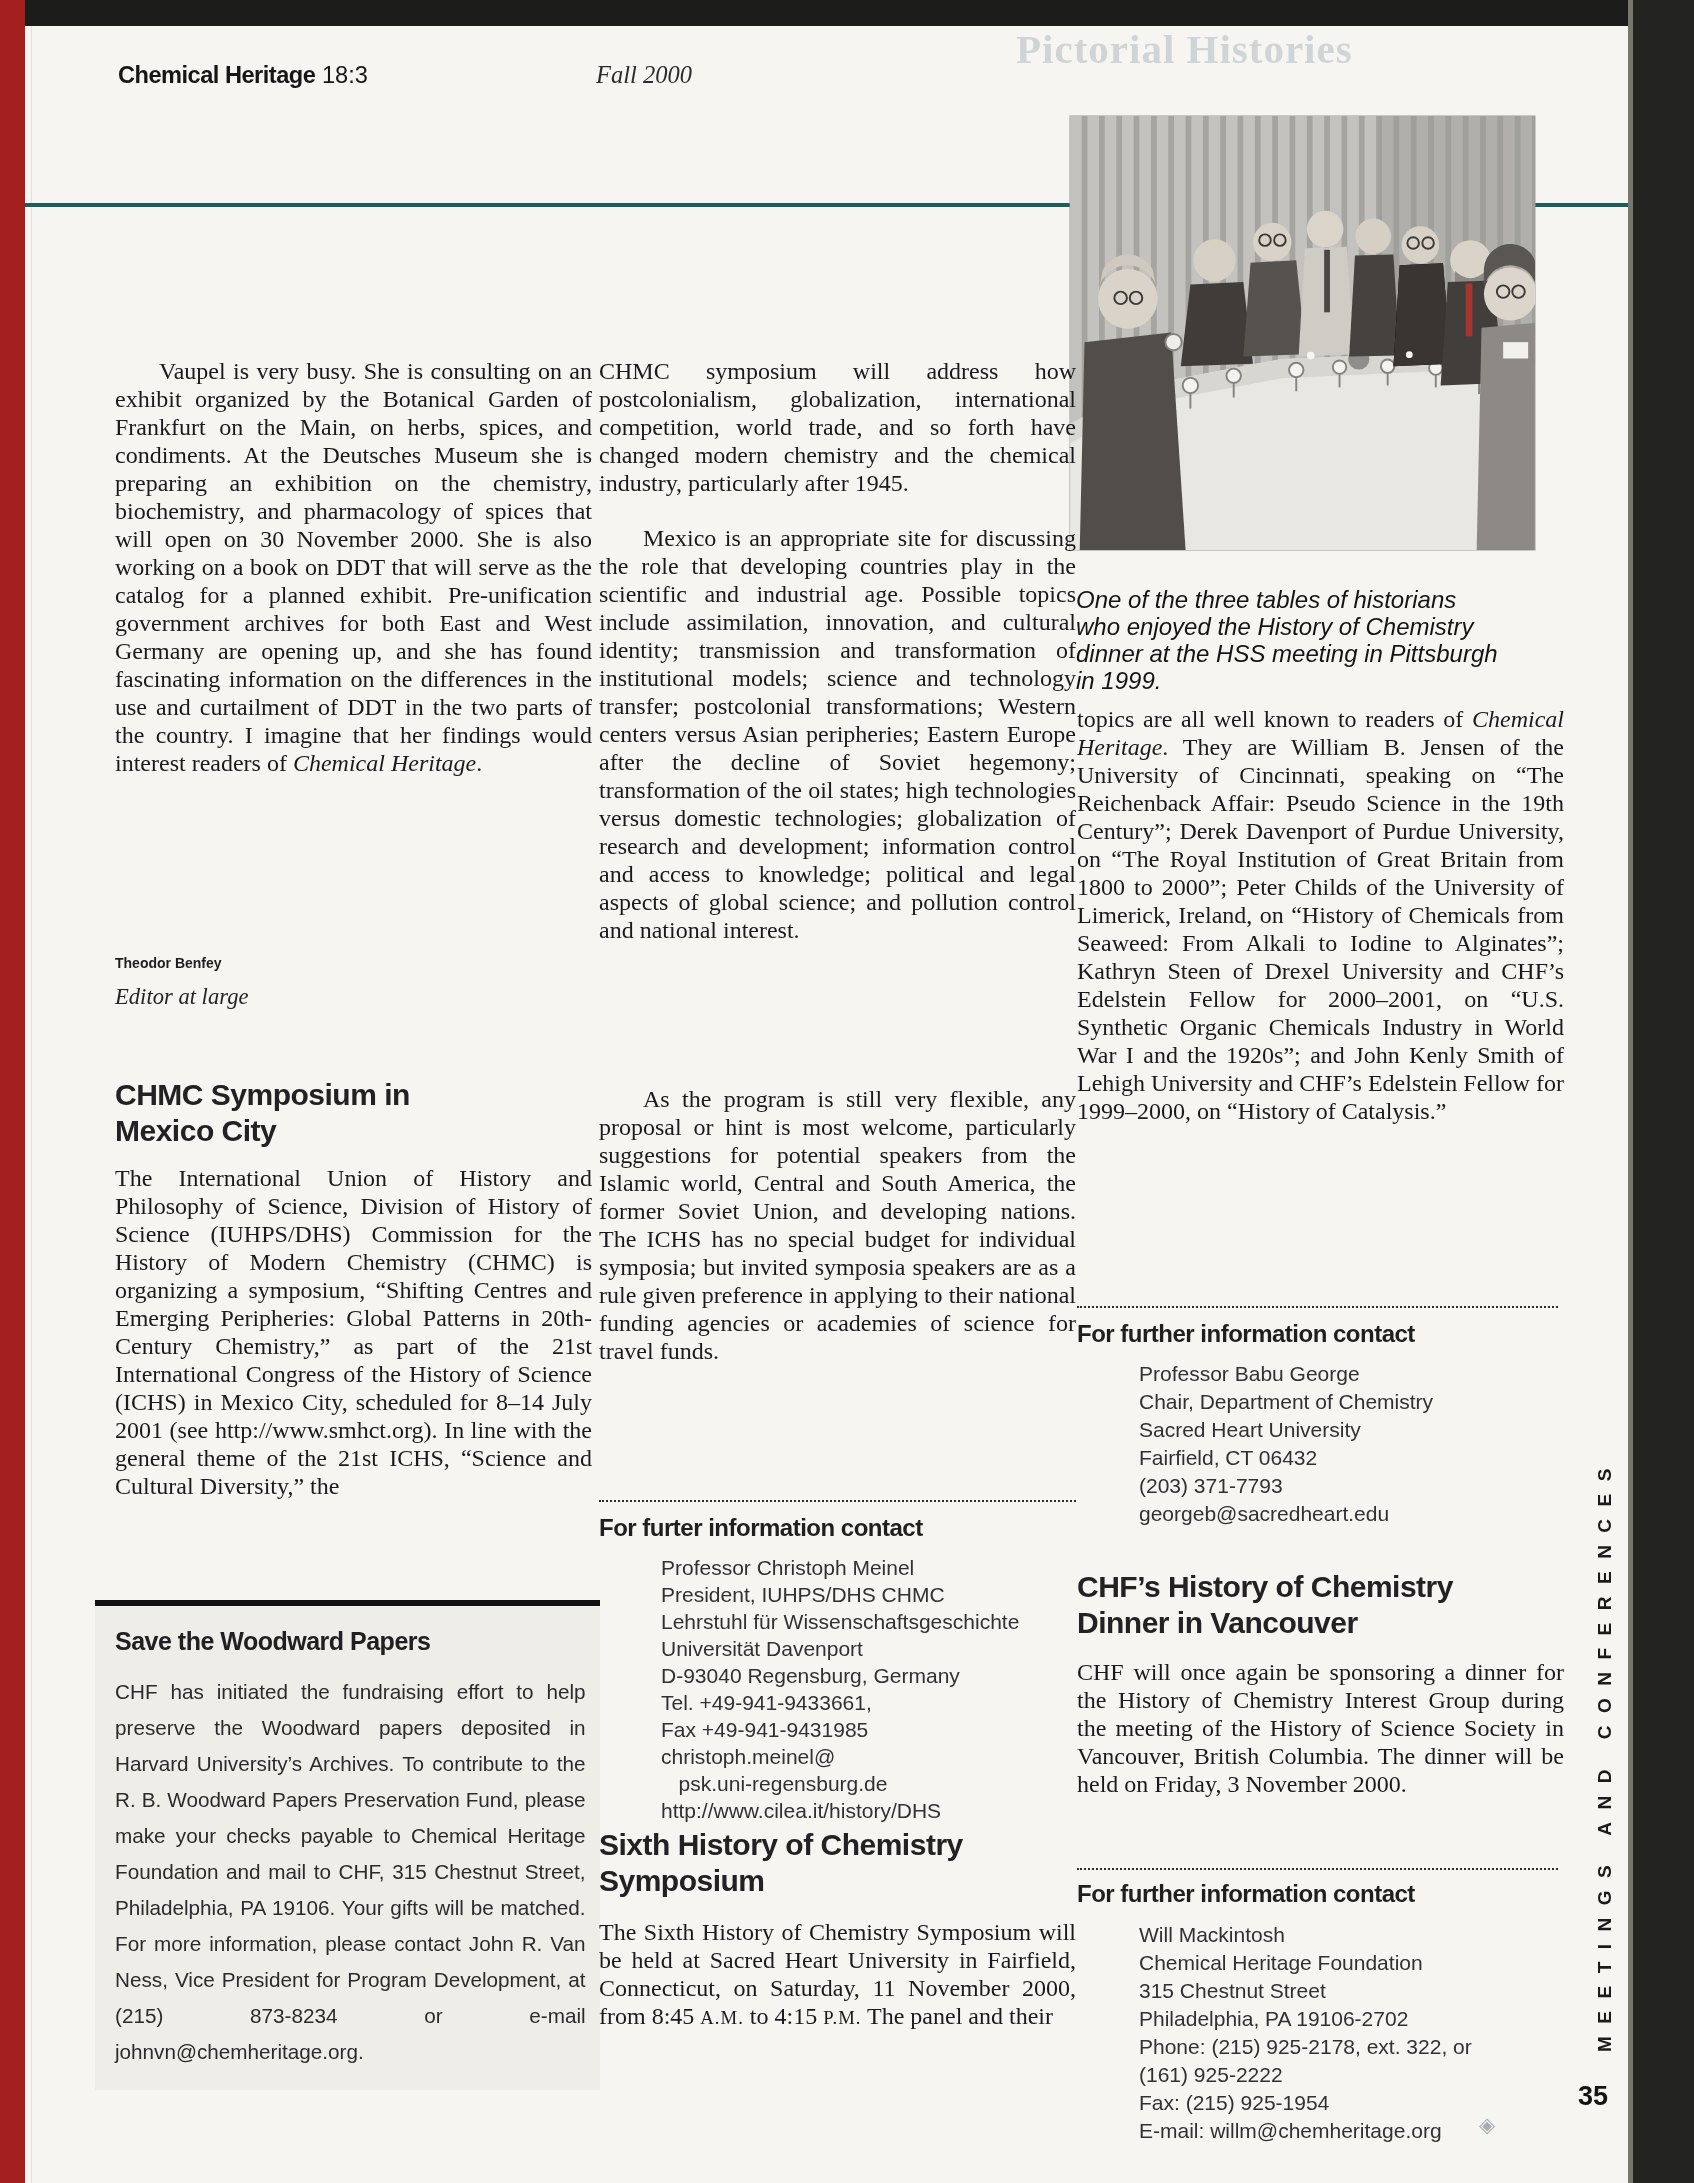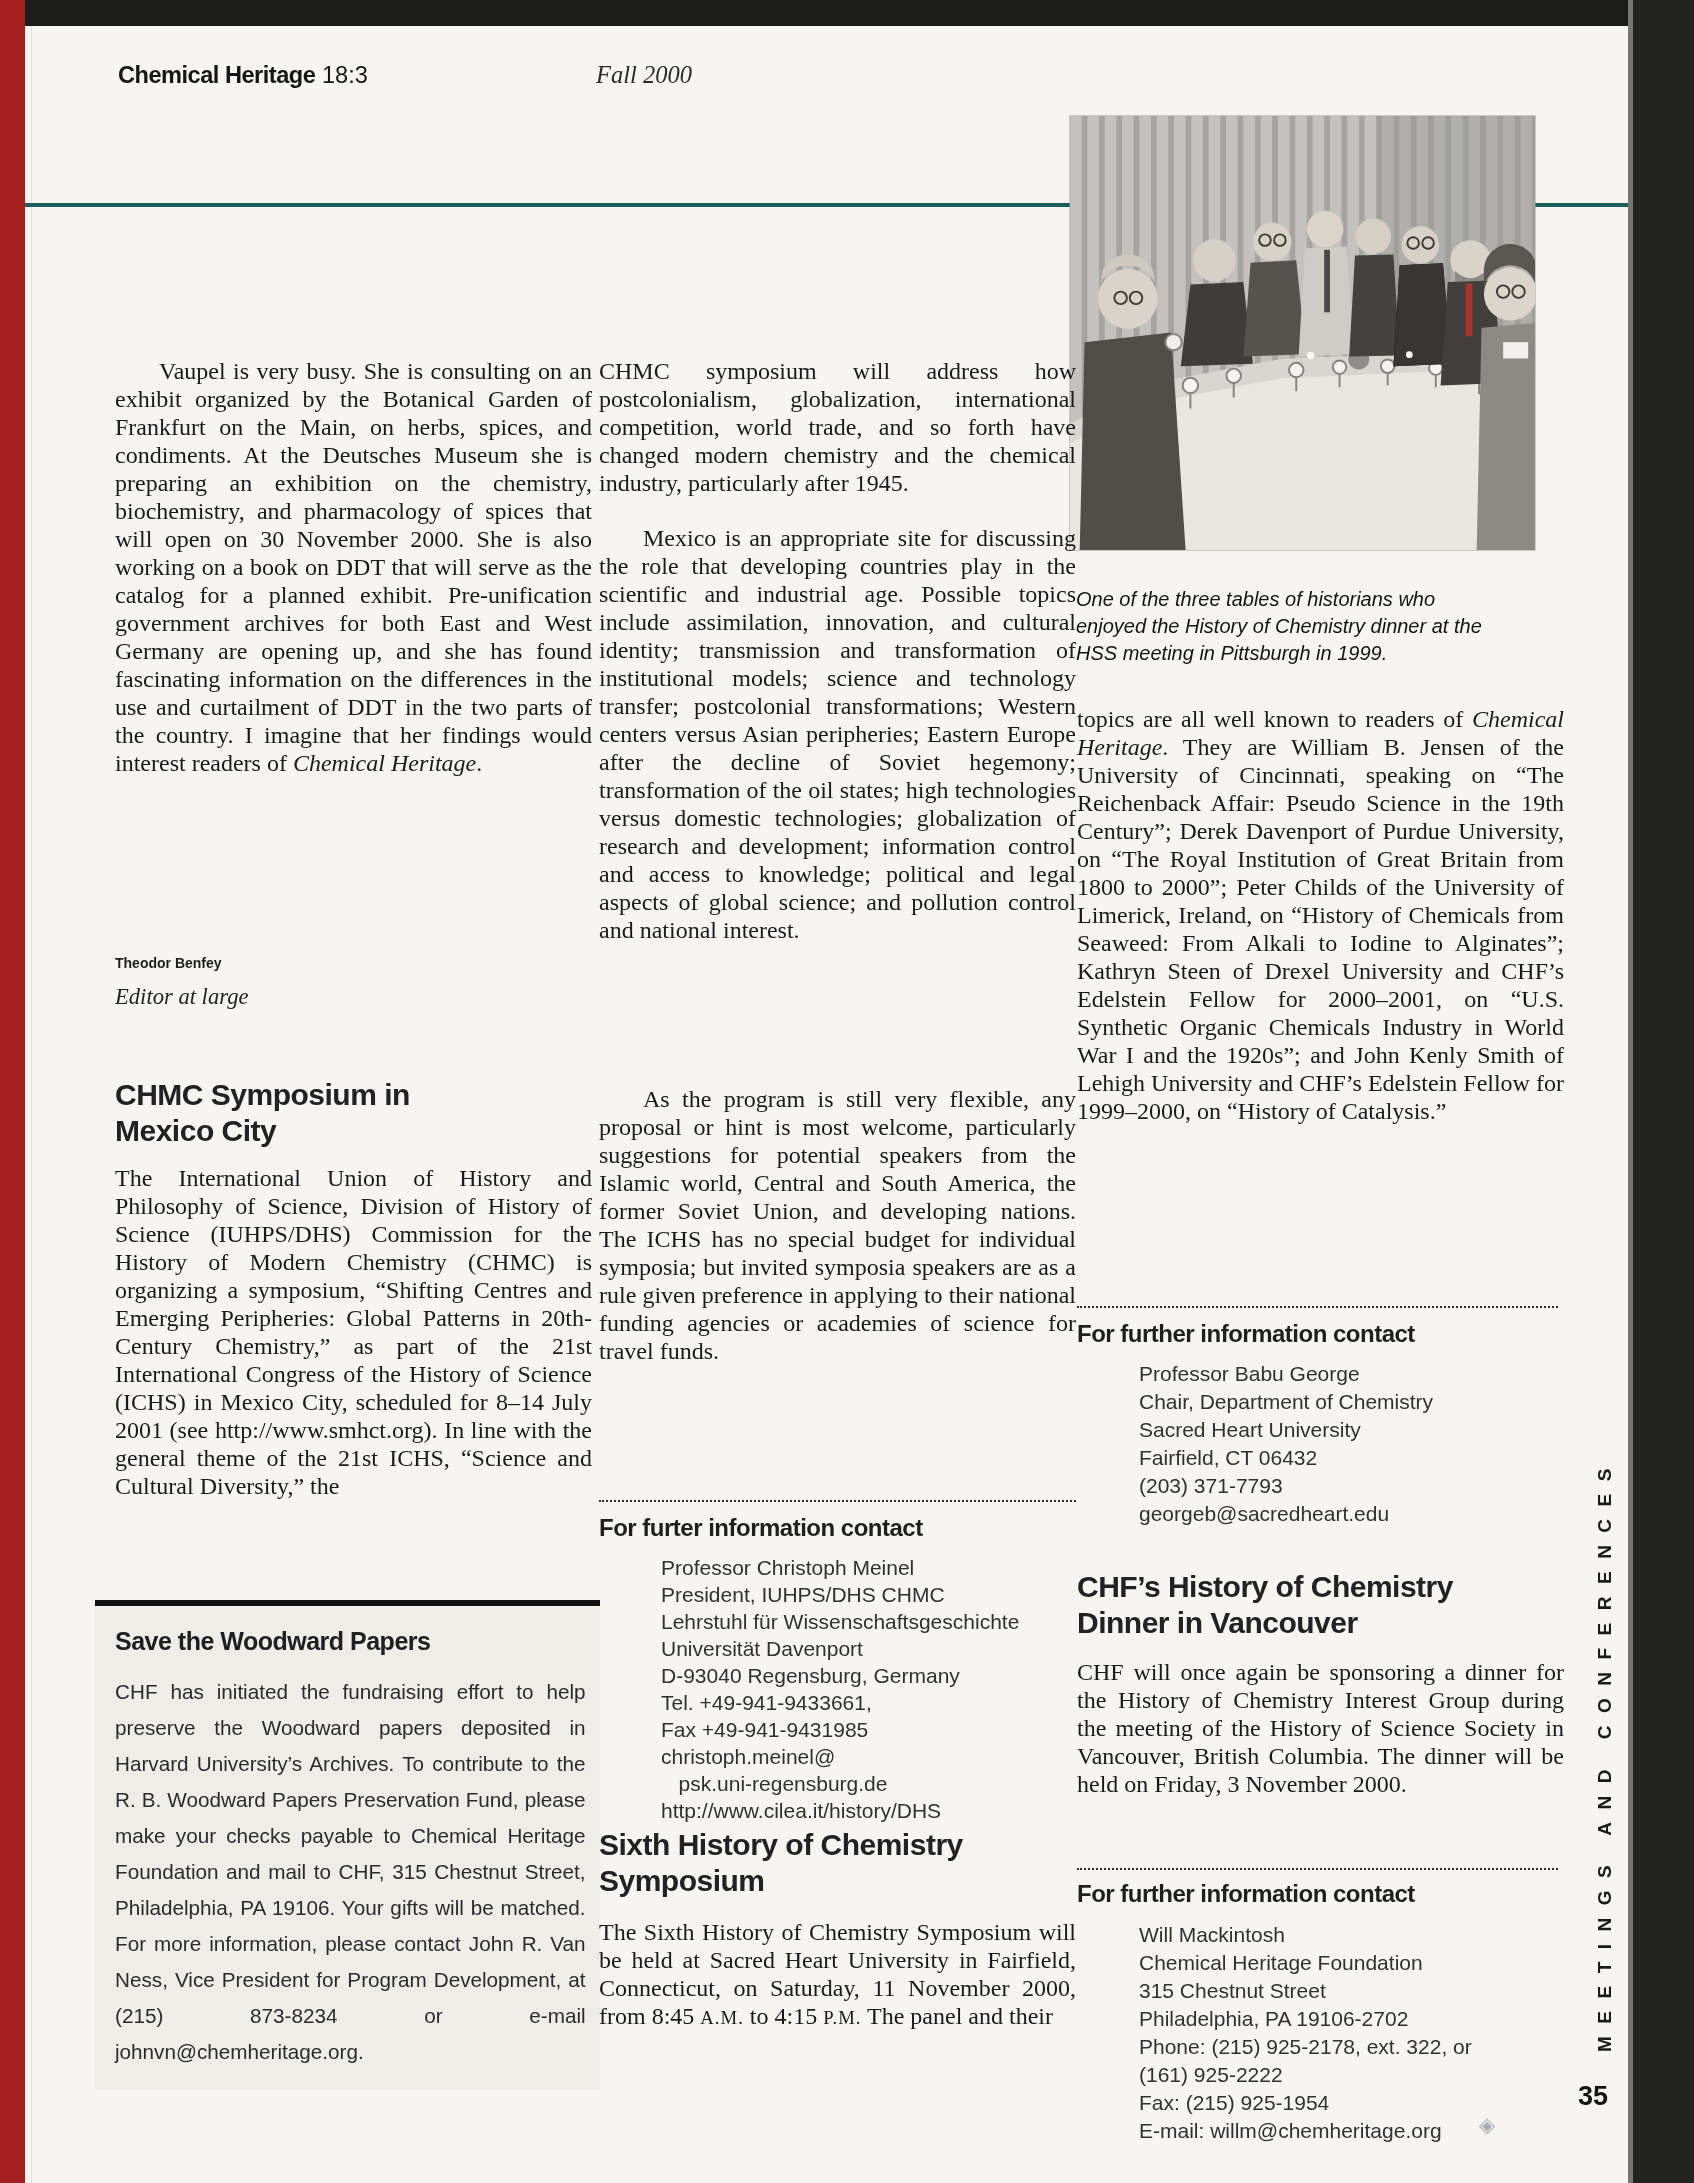--- a/index.html
+++ b/index.html
@@ -19,21 +19,21 @@
   .gutter-line{position:absolute;left:31px;top:26px;width:1.4px;height:2157px;background:#e3e2da;}
   .teal-rule{position:absolute;left:25px;top:203px;width:1604px;height:4.3px;}
   
   .header-left{position:absolute;left:118px;top:62px;font-family:"Liberation Sans",sans-serif;font-size:23.6px;color:#161616;white-space:nowrap;}
   .header-left b{font-weight:bold;letter-spacing:-0.5px;}
   .header-season{position:absolute;left:596px;top:61px;font-style:italic;font-size:24.5px;color:#2c2c2e;}
   .ghost-title{position:absolute;left:1016px;top:25px;font-family:"Liberation Serif",serif;font-weight:bold;font-size:41px;color:#d0d4d6;letter-spacing:1px;white-space:nowrap;}
   
   .photo{position:absolute;left:1070px;top:116px;width:465px;height:434px;background:#b7b6b2;box-shadow:0 0 0 0.5px #9c9b97;}
   .caption{position:absolute;left:1076px;top:586px;width:425px;
-    font-family:"Liberation Sans",sans-serif;font-style:italic;font-size:20px;line-height:27px;color:#141414;}
+    font-family:"Liberation Sans",sans-serif;font-style:italic;font-size:24px;line-height:27px;color:#141414;}
   
   .serif{position:absolute;font-size:24px;line-height:28px;text-align:justify;color:#1a1a1d;}
   .indent{text-indent:44px;}
   .byline-name{position:absolute;font-family:"Liberation Sans",sans-serif;font-weight:bold;font-size:14px;color:#1d1d1d;}
   .byline-role{position:absolute;font-style:italic;font-size:22.6px;color:#232326;}
   .sec-heading{position:absolute;font-family:"Liberation Sans",sans-serif;font-weight:bold;font-size:30px;line-height:36px;color:#222224;letter-spacing:-0.5px;}
   .dotted{position:absolute;height:0;border-top:2.9px dotted #2b2b2b;}
   .contact-label{position:absolute;font-family:"Liberation Sans",sans-serif;font-weight:bold;font-size:24px;color:#1f1f1f;letter-spacing:-0.5px;}
   .contact-list{position:absolute;font-family:"Liberation Sans",sans-serif;font-size:21px;color:#313134;padding-left:62px;}
   .contact-list .contact-line{white-space:pre-wrap;}
@@ -61,20 +61,21 @@
 
   <div class="red-stripe"></div>
   <div class="top-band"></div>
   <div class="gutter-line"></div>
   <div class="teal-rule" style="background:#1a5f5c;"></div>
   <div class="right-edge-line"></div>
   <div class="right-band"></div>
 
   <div class="header-left"><b>Chemical Heritage</b>&nbsp;<span>18:3</span></div>
   <div class="header-season">Fall 2000</div>
+  <div class="ghost-title">Pictorial Histories</div>
 
   <div class="photo">
     <svg width="465" height="434" viewBox="0 0 966 902" xmlns="http://www.w3.org/2000/svg">
       <defs>
         <pattern id="blinds" width="36" height="902" patternUnits="userSpaceOnUse">
           <rect width="36" height="902" fill="#c3c2be"></rect>
           <rect x="24" width="12" height="902" fill="#a5a4a0"></rect>
         </pattern>
       </defs>
       <rect width="966" height="902" fill="url(#blinds)"></rect>

